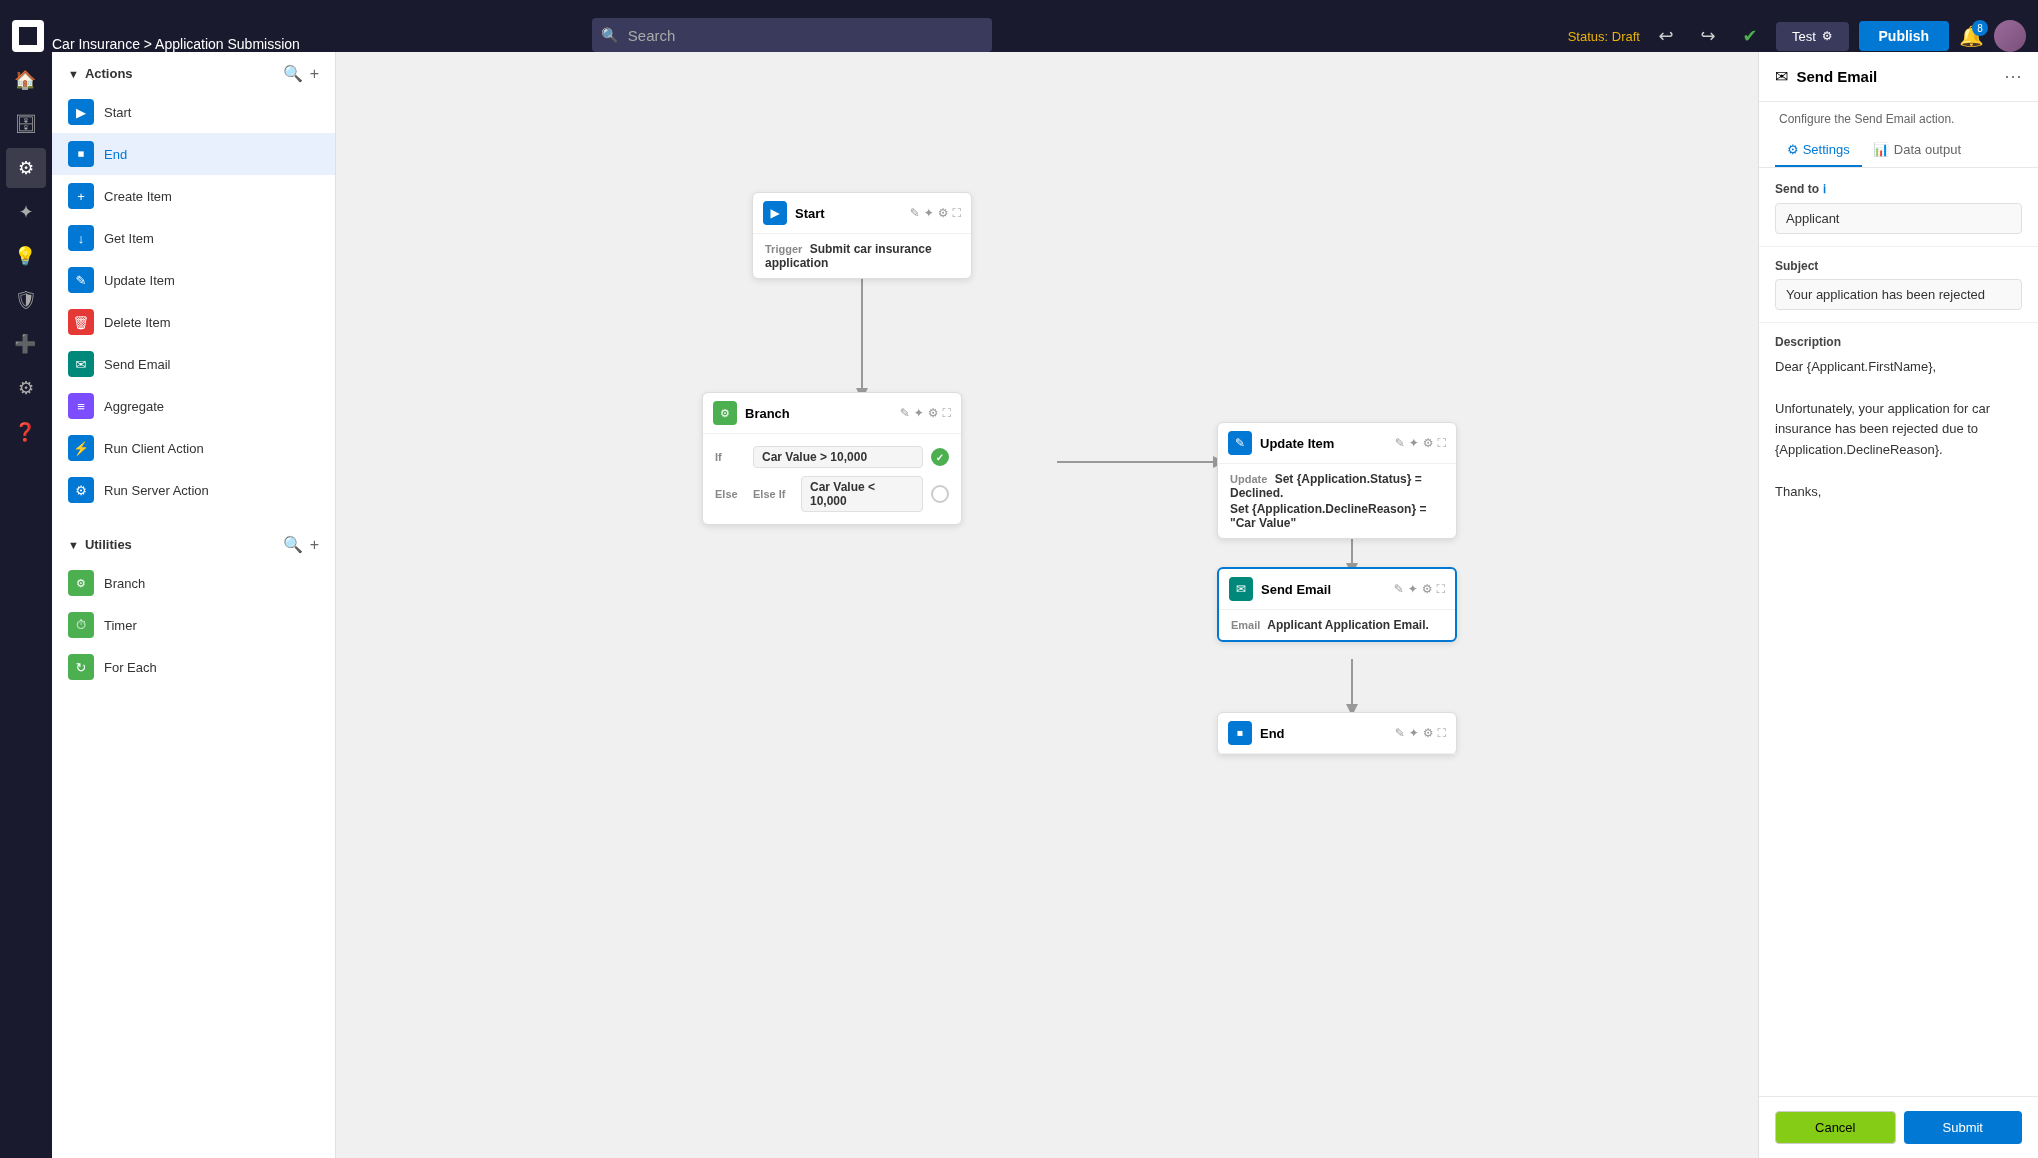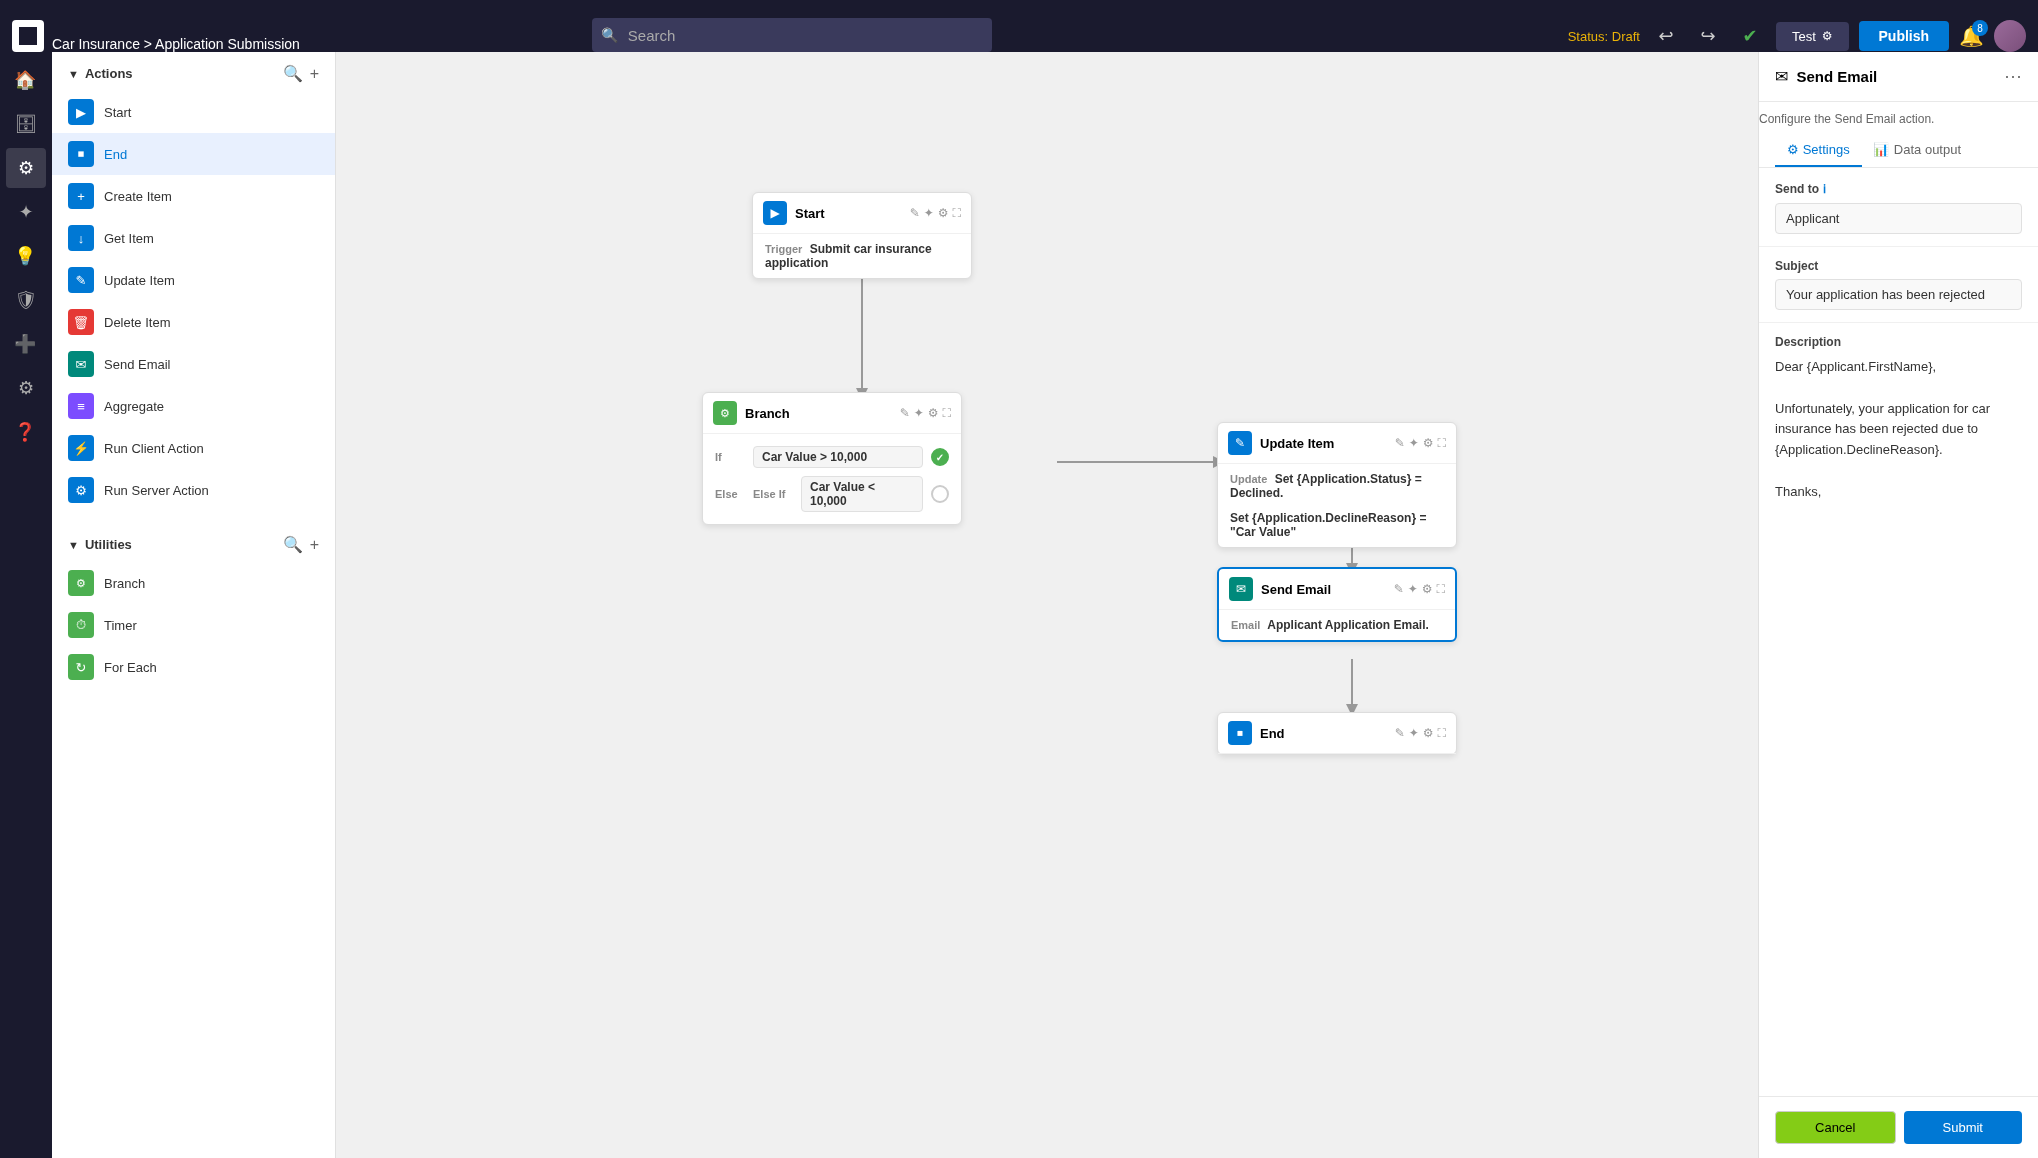--- a/index.html
+++ b/index.html
@@ -109,21 +109,21 @@
 
     
     .right-panel {
       width: 280px; background: white; border-left: 1px solid #e0e0e0;
       display: flex; flex-direction: column; flex-shrink: 0; overflow-y: auto;
     }
     .rp-header { display: flex; align-items: center; justify-content: space-between; padding: 14px 16px; border-bottom: 1px solid #e8e8e8; }
     .rp-header-left { display: flex; align-items: center; gap: 8px; }
     .rp-title { font-weight: 600; font-size: 15px; }
     .rp-more-btn { background: none; border: none; cursor: pointer; color: #666; font-size: 18px; }
-    .rp-subtitle { padding: 10px 0 0; font-size: 12px; color: #666; }
+    .rp-subtitle { padding: 10px 20px 0; font-size: 12px; color: #666; }
     .rp-tabs { display: flex; border-bottom: 1px solid #e8e8e8; padding: 0 16px; margin-top: 8px; }
     .rp-tab { padding: 8px 12px; cursor: pointer; font-size: 13px; color: #666; border-bottom: 2px solid transparent; display: flex; align-items: center; gap: 4px; }
     .rp-tab.active { color: #0078d4; border-bottom-color: #0078d4; font-weight: 500; }
     .rp-field { padding: 12px 16px; border-bottom: 1px solid #f0f0f0; }
     .rp-field-label { font-size: 12px; font-weight: 600; color: #444; margin-bottom: 6px; display: flex; align-items: center; gap: 4px; }
     .rp-field-value { font-size: 13px; color: #333; background: #f9f9f9; border: 1px solid #e0e0e0; border-radius: 4px; padding: 7px 10px; }
     .rp-desc { padding: 12px 16px; }
     .rp-desc-label { font-size: 12px; font-weight: 600; color: #444; margin-bottom: 8px; }
     .rp-desc-content { font-size: 13px; color: #333; line-height: 1.6; }
     .rp-footer { margin-top: auto; display: flex; gap: 8px; padding: 14px 16px; border-top: 1px solid #e8e8e8; }
@@ -327,21 +327,21 @@
           <div class="node-icon icon-blue">✎</div>
           <span class="node-title">Update Item</span>
           <div class="node-actions">
             <span>✎</span>
             <span>✦</span>
             <span>⚙</span>
             <span>⛶</span>
           </div>
         </div>
         <div class="node-body">
-          <div style="margin-bottom:11px">
+          <div style="margin-bottom:2px">
             <span class="label">Update</span>
             <span class="value">Set {Application.Status} = Declined.</span>
           </div>
           <div>
             <span class="value">Set {Application.DeclineReason} = "Car Value"</span>
           </div>
         </div>
       </div>
 
       <div class="flow-node selected" style="left: 620px; top: 475px; width: 240px;">

